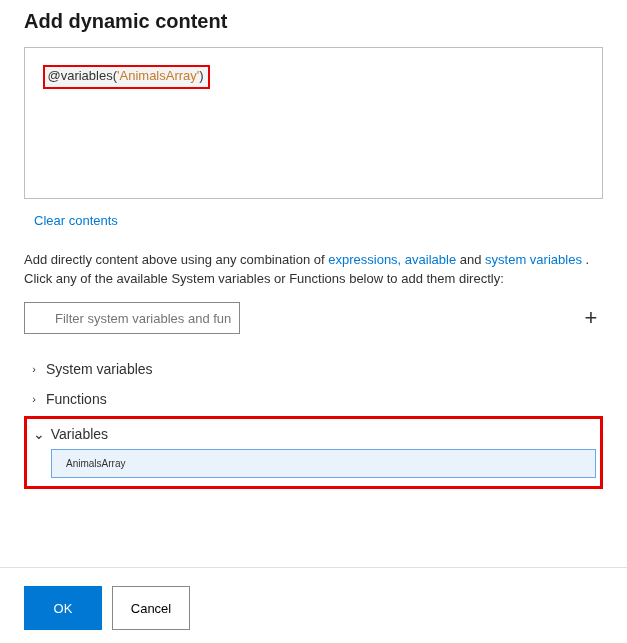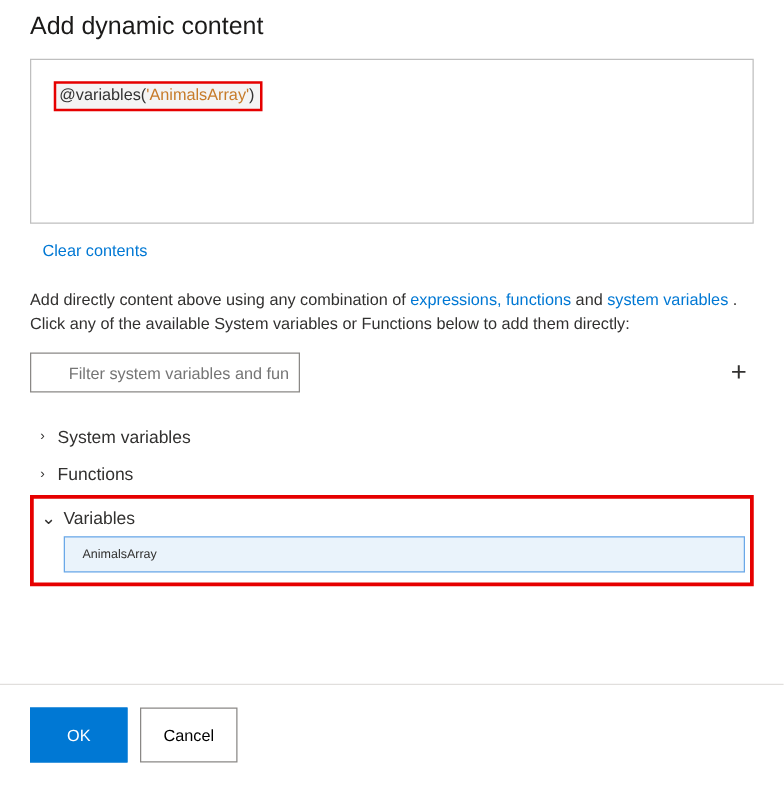--- a/index.html
+++ b/index.html
@@ -8,27 +8,27 @@
     padding: 0;
     font-family: "Segoe UI", Arial, sans-serif;
     font-size: 13px;
     color: #323130;
     background: #fff;
     width: 627px;
   }
   .panel { padding: 10px 24px 18px 24px; }
   .title {
     font-size: 20px;
-    font-weight: 400;
+    font-weight: 700;
     margin: 0 0 14px 0;
     color: #1b1a19;
   }
   .editor {
     width: 100%;
-    height: 132px;
+    height: 152px;
     border: 1px solid #bfbfbf;
     background: #fff;
     padding: 2px 4px;
     font-family: "Segoe UI", Arial, sans-serif;
     font-size: 13px;
     outline: none;
     resize: none;
     white-space: pre;
   }
   .code-line {
@@ -157,21 +157,21 @@
 <div class="panel">
   <h1 class="title">Add dynamic content</h1>
 
   <div class="editor">
     <span class="code-line"><span class="tok-at">@</span><span class="tok-fn">variables</span><span class="tok-paren">(</span><span class="tok-str">'AnimalsArray'</span><span class="tok-paren">)</span></span>
   </div>
 
   <a class="clear-link">Clear contents</a>
 
   <div class="helper-text">
-    <span>Add directly content above using any combination of </span><a href="#">expressions, functions</a><span> and </span><a href="#">system variables</a><span> . Click any of the available System variables or Functions below to add them directly:</span>
+    <span>Add directly content above using any combination of </span><a href="#">expressions, available</a><span> and </span><a href="#">system variables</a><span> . Click any of the available System variables or Functions below to add them directly:</span>
   </div>
 
   <div class="filter-row">
     <div class="filter-box">
       <span class="filter-icon">⌕</span>
       <input class="filter-input" type="text" placeholder="Filter system variables and functions..." style="">
     </div>
     <div class="plus-btn">+</div>
   </div>
 

